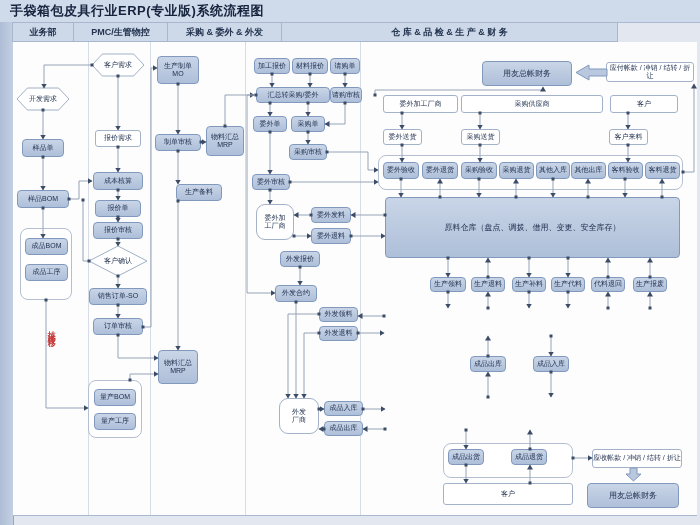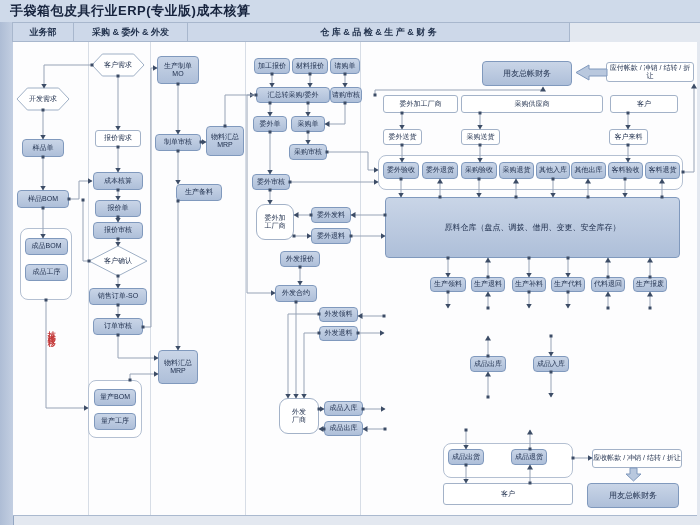--- a/index.html
+++ b/index.html
@@ -5,21 +5,21 @@
   html,body{margin:0;padding:0;}
   body{font-family:"Liberation Sans","DejaVu Sans",sans-serif;background:#e3e8f0;}
   #stage{position:relative;width:700px;height:525px;background:#e3e8f0;overflow:hidden;
          outline:1px solid #93a6c2;}
   #title-bar{position:absolute;left:0;top:0;width:700px;height:22px;background:#cfdaea;
     border-bottom:1px solid #aab9cf;display:flex;align-items:center;}
   #title-bar span{font-size:13px;font-weight:bold;color:#16233d;padding-left:10px;letter-spacing:.5px;}
   #header-row{position:absolute;left:13px;top:22px;height:20px;display:flex;}
   .hcell{box-sizing:border-box;border:1px solid #a8b7cd;margin-left:-1px;background:#cdd8e9;
     display:flex;align-items:center;justify-content:center;font-size:9px;font-weight:bold;color:#24344f;}
-  .hc0{width:75px}.hc1{width:62px}.hc2{width:95px}.hc3{width:115px}.hc4{width:383px}
+  .hc0{width:75px}.hc1{width:62px}.hc2{width:95px}.hc3{width:115px}.hc4{width:337px}
   #left-strip{position:absolute;left:0;top:22px;width:13px;height:503px;
     background:linear-gradient(90deg,#aebdd5,#c3cfe2);border-right:1px solid #93a6c2;}
   #canvas{position:absolute;left:13px;top:42px;width:684px;height:473px;background:#fdfdfe;
     border-bottom:1px solid #aab9cf;}
   .vdiv{position:absolute;top:42px;height:473px;width:1px;background:#d7dde6;}
   #nodes,#shapes,#wires{position:absolute;left:0;top:0;width:700px;height:525px;}
   #shapes,#wires{pointer-events:none;}
   .node{position:absolute;box-sizing:border-box;display:flex;align-items:center;justify-content:center;
     text-align:center;font-size:7px;line-height:1.2;color:#1c2c4a;white-space:pre-line;
     background:linear-gradient(#c9d5e7,#aebfd9);border:1px solid #8099bd;border-radius:4px;}
@@ -32,30 +32,31 @@
     font-size:8px;letter-spacing:3px;font-weight:bold;}
   .wire{fill:none;stroke:#97a3b6;stroke-width:1;}
   .outline{fill:#ffffff;stroke:#9fb0c6;stroke-width:1;}
   .fat{fill:#b9c8de;stroke:#8099bd;stroke-width:1;}
 </style>
 </head>
 <body>
 
 <div id="stage">
   <div id="title-bar">
-    <span>手袋箱包皮具行业ERP(专业版)成本核算</span>
+    <span>手袋箱包皮具行业ERP(专业版)系统流程图</span>
   </div>
   <div id="left-strip"></div>
   <div id="canvas"></div>
   <div class="vdiv" style="left:88px"></div>
   <div class="vdiv" style="left:150px"></div>
   <div class="vdiv" style="left:245px"></div>
   <div class="vdiv" style="left:360px"></div>
   <div id="header-row">
     <div class="hcell hc1">业务部</div>
+    <div class="hcell hc2">PMC/生管物控</div>
     <div class="hcell hc3">采购 &amp; 委外 &amp; 外发</div>
     <div class="hcell hc4">仓 库 &amp; 品 检 &amp; 生 产 &amp; 财 务</div>
   </div>
 
   <svg id="shapes">
       <polygon points="27.4,88 58.6,88 69,99 58.6,110 27.4,110 17,99" class="outline"></polygon>
       <polygon points="102.4,54 133.6,54 144,65 133.6,76 102.4,76 92,65" class="outline"></polygon>
       <polygon points="118,246 147,261 118,276 89,261" class="outline"></polygon>
     </svg>
   <div id="nodes">

